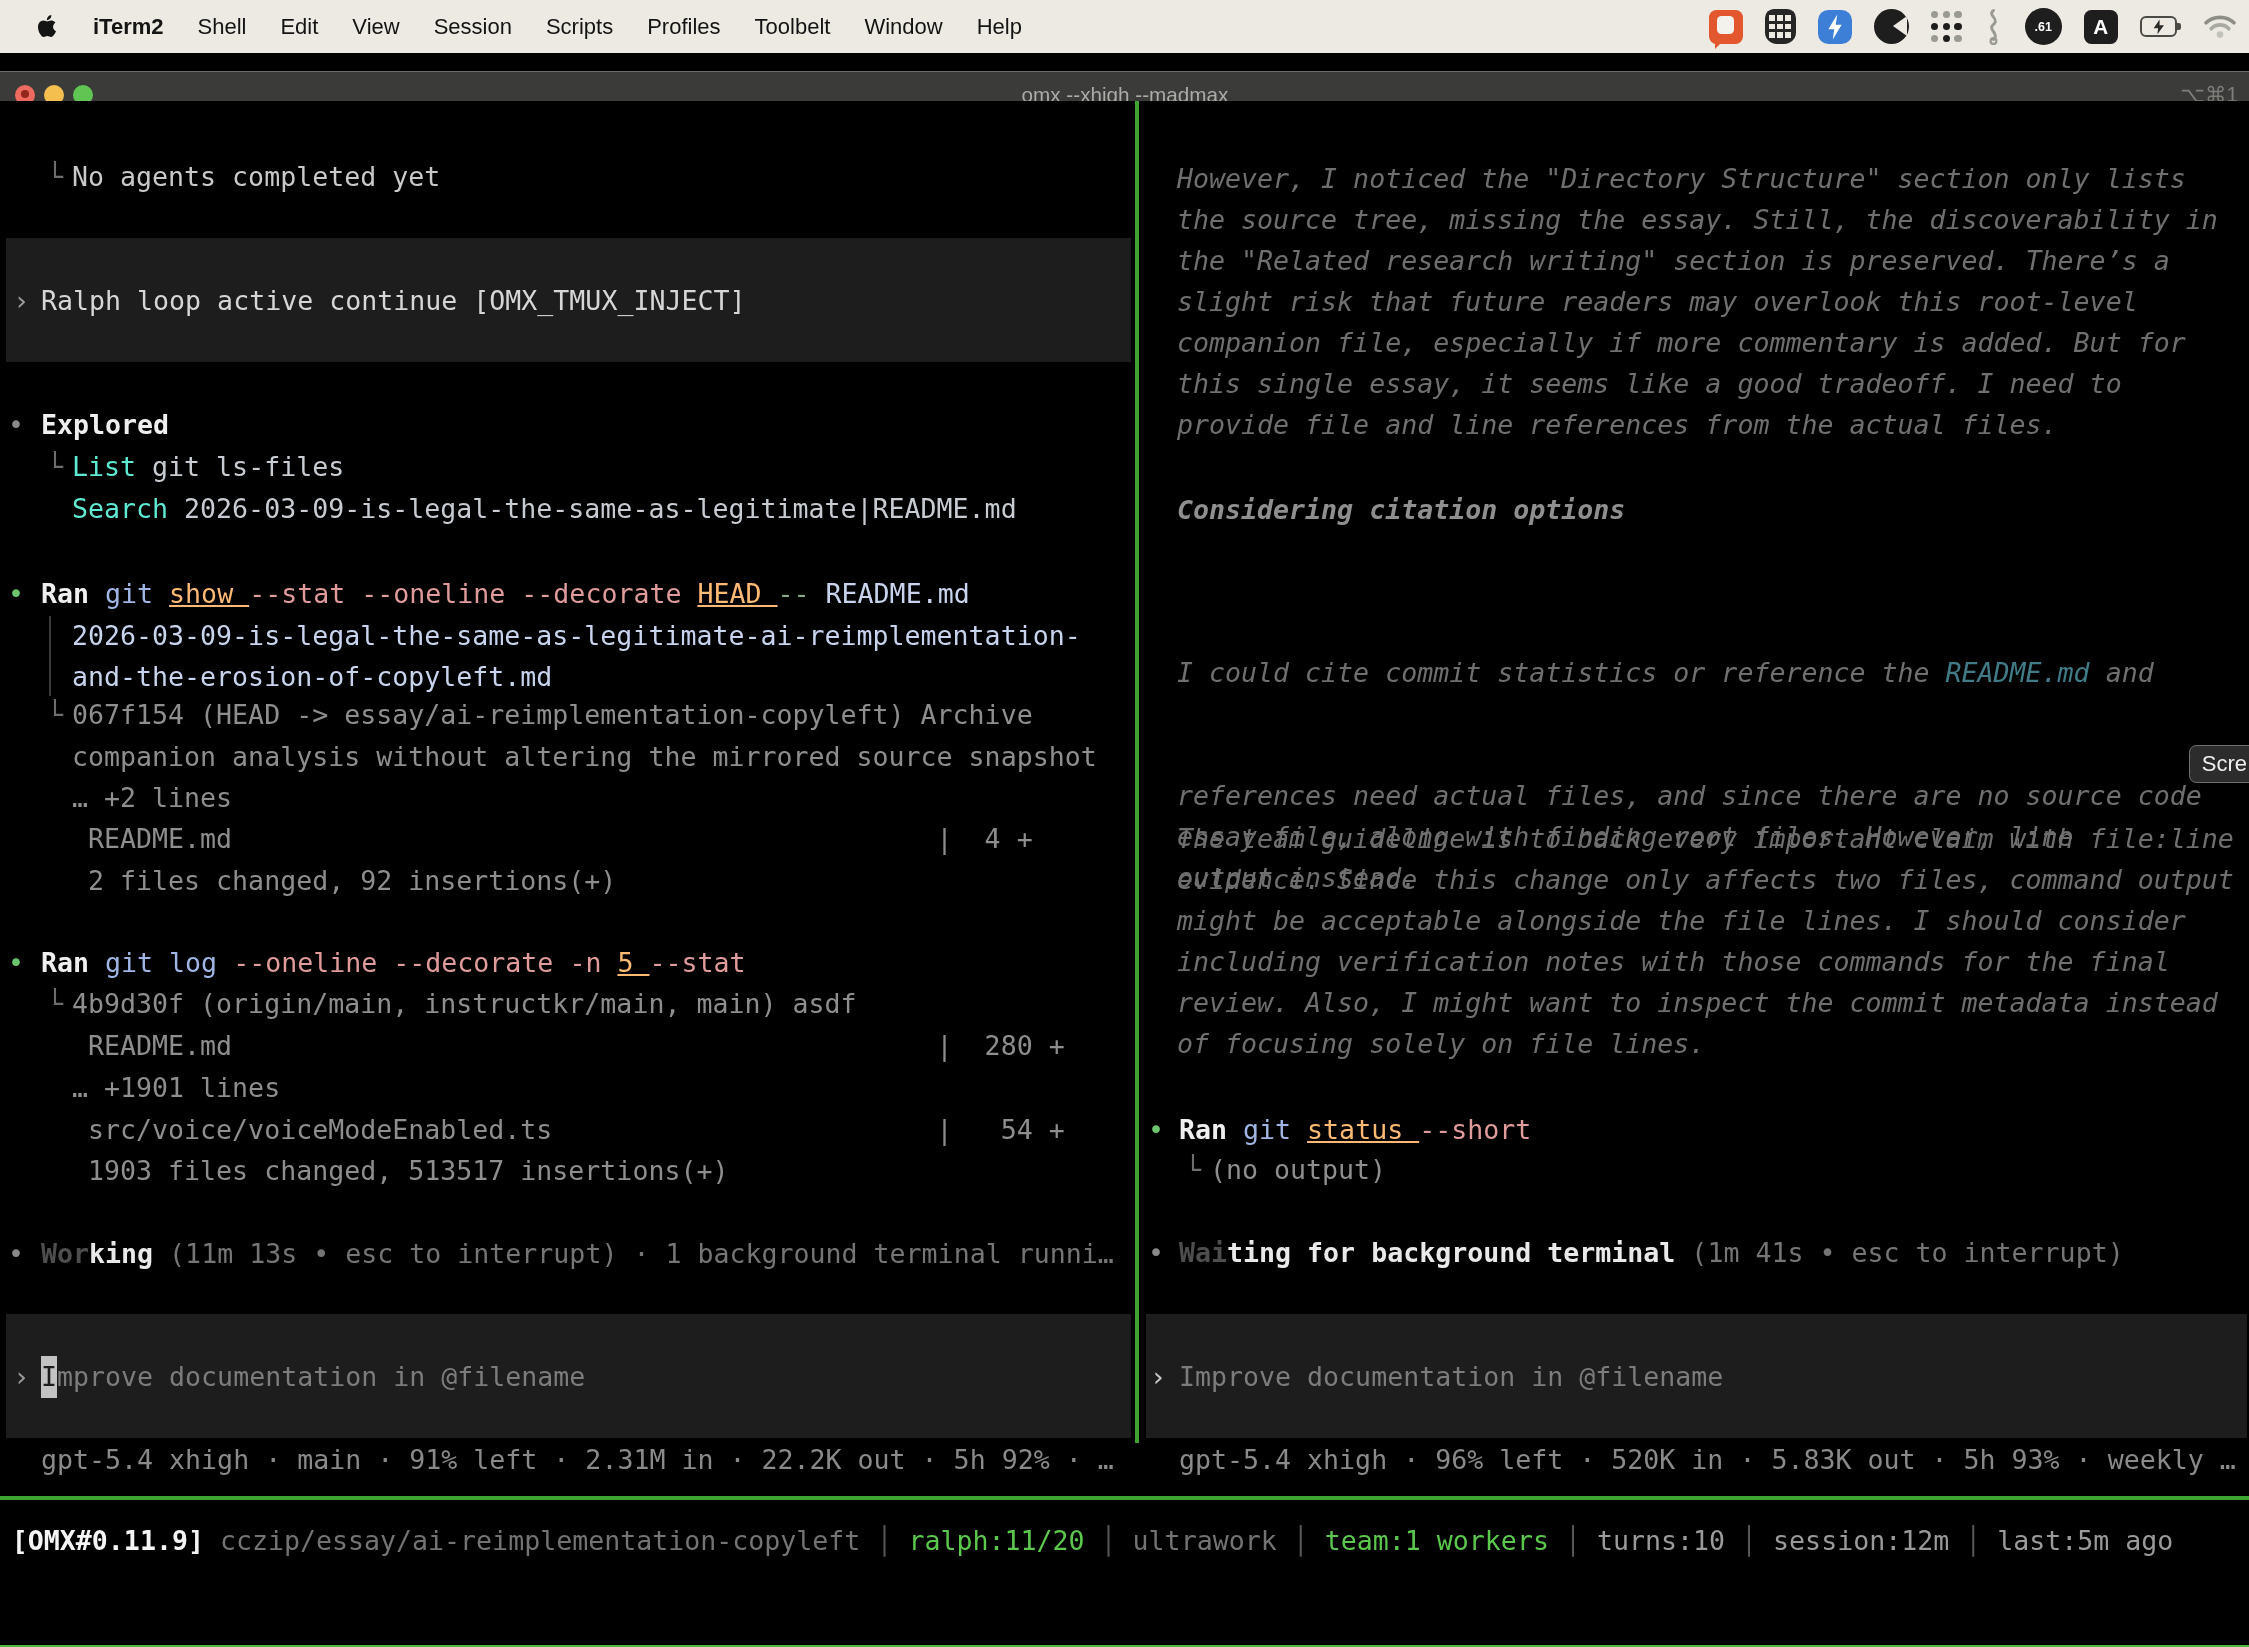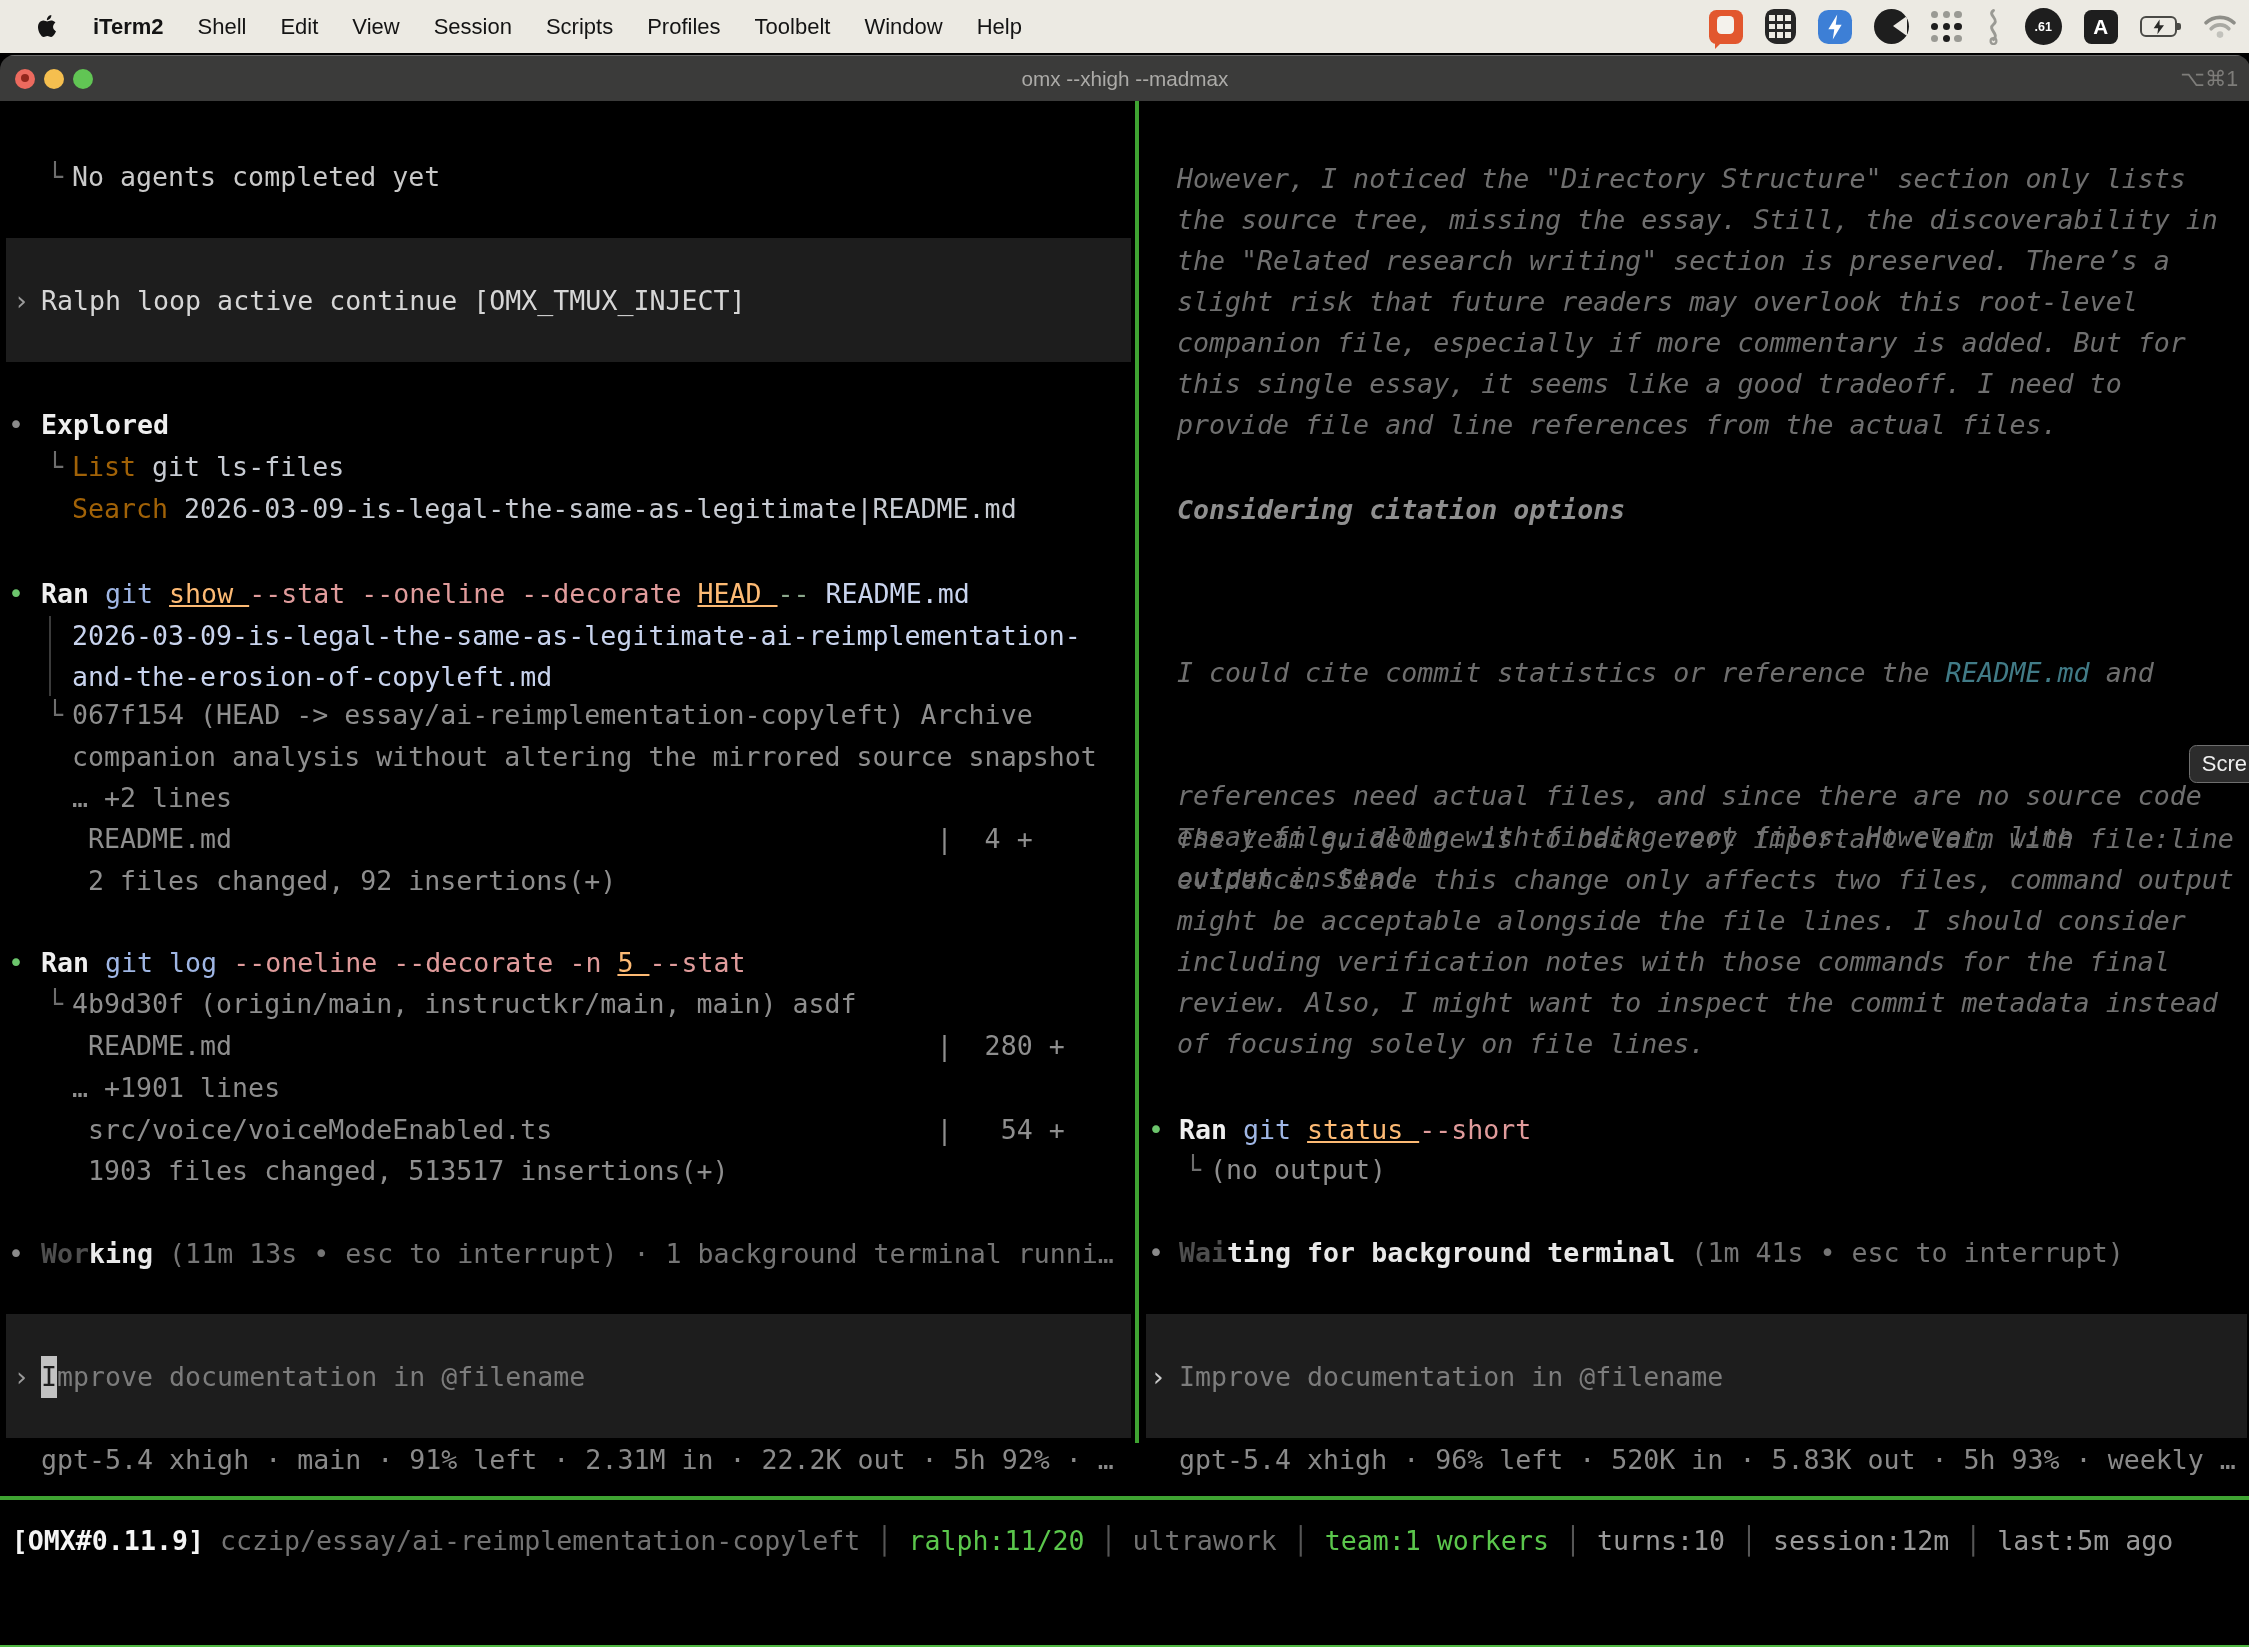--- a/index.html
+++ b/index.html
@@ -40,42 +40,42 @@
   .ic-a { width:34px; height:34px; border-radius:7.4px; background:#1E1E1E; color:#fff;
           font-family:"Liberation Sans", sans-serif; font-size:20.7px; font-weight:bold;
           display:flex; align-items:center; justify-content:center; }
   .ic-batt { position:relative; width:41px; height:20.7px; }
   .ic-batt .case { position:absolute; left:0; top:0; width:37px; height:20.7px; border:2.2px solid #4A4A46; border-radius:5.9px; }
   .ic-batt .nub { position:absolute; right:0; top:6.6px; width:3.7px; height:7.4px; background:#4A4A46; border-radius:0 2.2px 2.2px 0; }
 
   
   .window { position:absolute; top:55px; left:0; width:2250px; height:1593px;
             background:#000; border-radius:14.8px 14.8px 0 0; overflow:hidden; }
-  .titlebar { position:absolute; top:0; left:0; width:100%; height:46px; background:#3B3B3A;
+  .titlebar { position:absolute; top:16px; left:0; width:100%; height:46px; background:#3B3B3A;
               border-top:0.7px solid #6B6B6B; }
   .tl { position:absolute; top:12.5px; width:20px; height:20px; border-radius:50%; }
   .tl-red { left:14.8px; background:#EC6A5E; } .tl-red i{ position:absolute; left:5.9px; top:5.9px; width:8px; height:8px; border-radius:50%; background:#93271C; display:block;}
   .tl-yellow { left:44px; background:#F5BF4F; }
   .tl-green { left:73px; background:#61C554; }
   .win-title { position:absolute; top:0; left:0; width:100%; height:46px; line-height:46px; text-align:center;
                font-family:"Liberation Sans", sans-serif; font-size:20.7px; color:#ACABA8; }
   .win-short { position:absolute; top:0; right:11.8px; height:46px; line-height:46px;
                font-family:"Liberation Sans", sans-serif; font-size:21.4px; color:#7E7D7A; }
 
   
   .term { position:absolute; top:46px; left:0; width:2250px; height:1547px; background:#000; }
   .row { position:absolute; font-size:26.6px; line-height:42px; white-space:pre; color:#8E8E8E; }
   .box { position:absolute; background:#1D1D1D; }
   .c-bright { color:#EFEFEF; font-weight:bold; }
   .c-text   { color:#D6D6D6; }
   .c-label  { color:#C9C9C9; }
   .c-corner { color:#6E6E6E; }
   .c-bullet { color:#8A8A8A; }
   .c-gbullet{ color:#6CC56C; }
-  .c-cyan   { color:#a16207;text-align:right; }
+  .c-cyan   { color:#5eead4;text-align:right; }
   .c-arg    { color:#C7CBD2; }
   .c-git    { color:#9FB6E4; }
   .c-cmd    { color:#fdba74;text-decoration:underline; }
   .c-flag   { color:#E09B9B; }
   .c-dash   { color:#8CA88C; }
   .c-file   { color:#C8D3ED; }
   .c-out    { color:#8E8E8E; }
   .c-dimb   { color:#4E4E4E; font-weight:bold; }
   .c-shine  { color:#E9E9E9; font-weight:bold; }
   .c-paren  { color:#757575; }

